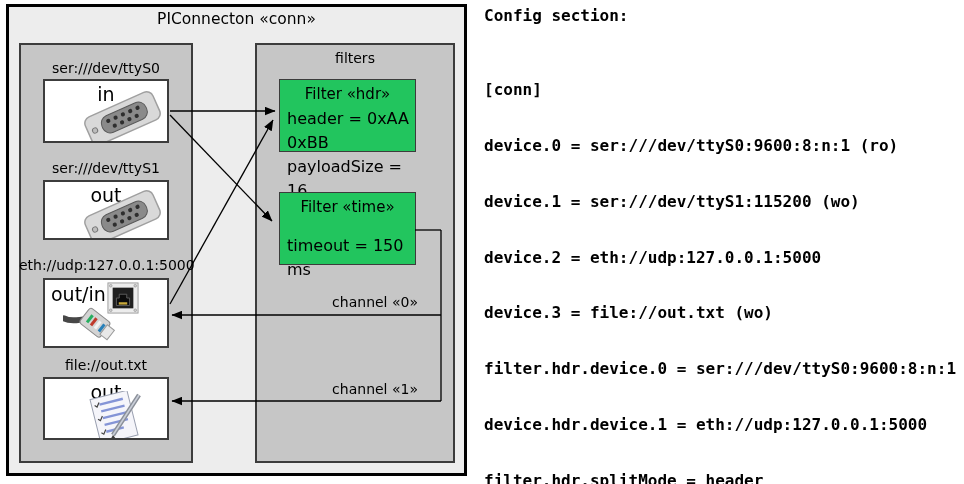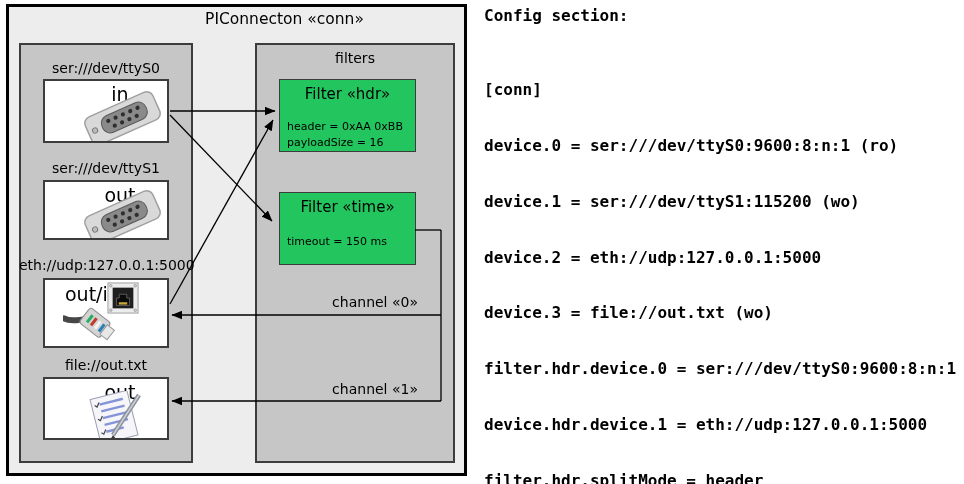--- a/index.html
+++ b/index.html
@@ -8,48 +8,48 @@
     font-family:"DejaVu Sans",sans-serif;color:#000;overflow:hidden;
   }
   .abs{position:absolute;}
   
   .outer-box{
     left:6px;top:4px;width:461px;height:472px;box-sizing:border-box;
     border:3px solid #000;background:#ededed;
   }
   .diagram-title{
     left:6px;top:9px;width:461px;text-align:center;
-    font-size:15.5px;line-height:20px;padding-left:48px;
+    font-size:15.5px;line-height:20px;
   }
   .panel{
     box-sizing:border-box;border:2px solid #3c3c3c;background:#c6c6c6;
   }
   .devices-panel{left:19px;top:43px;width:174px;height:420px;}
   .filters-panel{left:255px;top:43px;width:200px;height:420px;}
   .filters-title{
     left:255px;top:49px;width:200px;text-align:center;font-size:14px;line-height:18px;
   }
   .dev-label{
     left:19px;width:174px;text-align:center;font-size:14px;line-height:16px;
   }
   .dev-box{
     left:43px;width:126px;box-sizing:border-box;background:#fff;
     border:2px solid #3c3c3c;overflow:hidden;
   }
   .dev-dir{
     position:absolute;left:0;top:3px;width:100%;text-align:center;
-    font-size:19px;line-height:21px;padding-left:14px;
+    font-size:19px;line-height:21px;
   }
   .dev-dir.corner{width:auto;left:6px;top:4px;text-align:left;}
   .filter-box{
     left:279px;width:137px;height:73px;box-sizing:border-box;background:#22c55e;
     border:1.5px solid #3c3c3c;
   }
   .filter-title{margin-top:5px;text-align:center;font-size:15px;line-height:18px;}
-  .filter-params{margin:16px 0 0 7px;font-size:11px;line-height:16px;}
+  .filter-params{margin:4px 0 0 7px;font-size:16px;line-height:24px;}
   .filter-params.lone{margin-top:18px;}
   .channel-label{
     left:280px;width:138px;text-align:right;font-size:14px;line-height:16px;
   }
   .wires{left:0;top:0;width:964px;height:484px;pointer-events:none;}
   .wires line{stroke:#000;stroke-width:1.3;}
   
   .config-heading{
     left:484px;top:6px;font-family:"DejaVu Sans Mono",monospace;
     font-size:16px;font-weight:bold;line-height:19px;white-space:pre;text-align:center;

